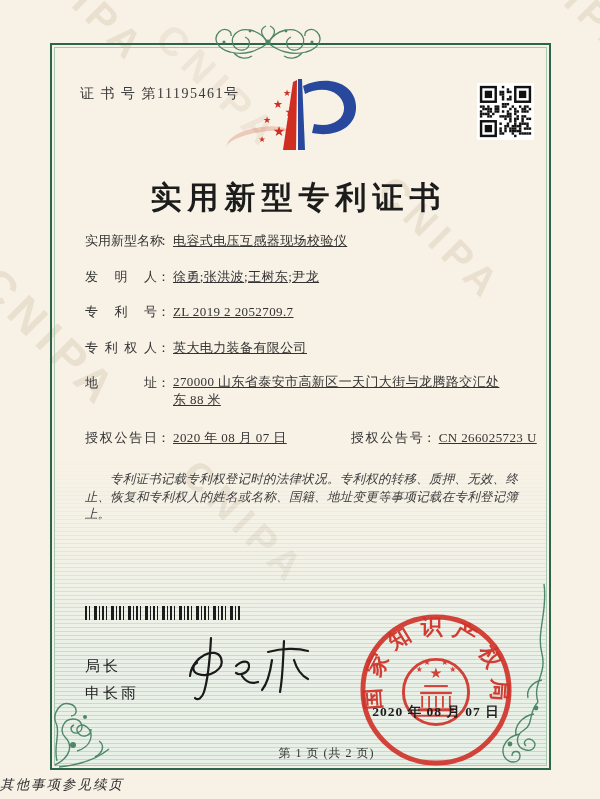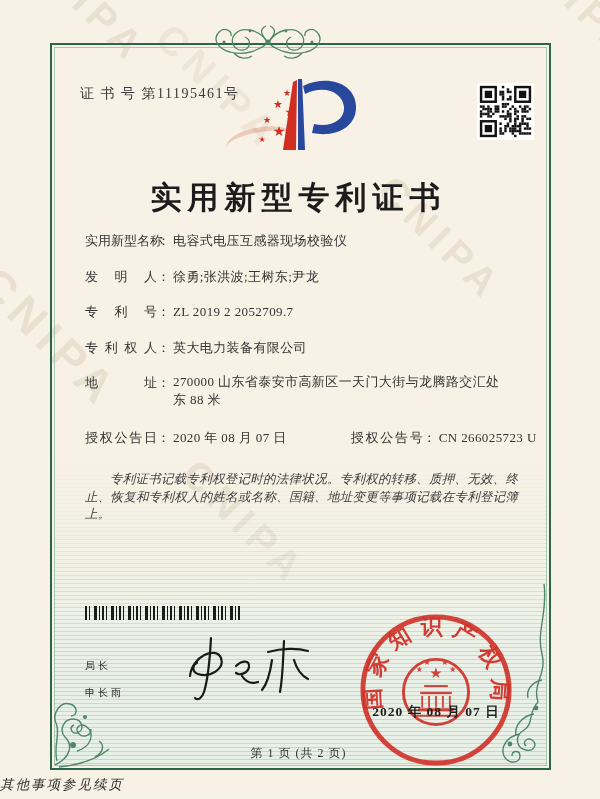--- a/index.html
+++ b/index.html
@@ -36,40 +36,40 @@
   .cert-no{position:absolute;left:80px;top:85px;font-size:14px;letter-spacing:1.5px;color:#3a3a3a;font-family:Liberation Serif, serif;}
   .logo{position:absolute;left:257px;top:76px;}
   .qr{position:absolute;left:477px;top:83px;width:57px;height:57px;}
   .title{position:absolute;left:50px;top:157px;width:497px;text-align:center;
          font-size:31px;font-weight:700;letter-spacing:6px;color:#1c1c1c;margin-top:20px;}
   
   .fields{position:absolute;left:85px;top:231px;width:440px;font-size:13px;color:#333;}
   .frow{line-height:20px;margin-bottom:15.5px;white-space:nowrap;}
   .frow-address{margin-bottom:19px;white-space:normal;}
   .flabel{display:inline-block;width:72px;text-align:justify;text-align-last:justify;vertical-align:top;}
-  .fvalue{margin-left:3px;letter-spacing:.4px;}
+  .fvalue{margin-left:3px;letter-spacing:.4px;text-decoration:underline;}
   .frow-address .fvalue{display:inline-block;width:330px;line-height:18px;vertical-align:top;}
   .pair2{margin-left:64px;}
   
   .paras{position:absolute;left:85px;top:471px;width:433px;}
   .paras p{margin:0;font-size:12.5px;line-height:17.6px;text-indent:2em;text-align:justify;
            font-style:italic;color:#3d3d3d;}
   
   .barcode{position:absolute;left:85px;top:606px;width:157px;height:14px;
       background:repeating-linear-gradient(90deg,
         #1b1b1b 0 2px,transparent 2px 4px,#1b1b1b 4px 5px,transparent 5px 9px,
         #1b1b1b 9px 12px,transparent 12px 14px,#1b1b1b 14px 15px,transparent 15px 17px);}
   .director{position:absolute;left:85px;top:652px;font-family:"Liberation Sans",sans-serif;
-      font-size:10px;color:#222;letter-spacing:3px;line-height:27px;}
+      font-size:15px;color:#222;letter-spacing:3px;line-height:27px;}
   .signature{position:absolute;left:180px;top:632px;}
   .seal-wrap{position:absolute;left:357px;top:611px;width:158px;height:158px;}
   .seal-date{position:absolute;left:0;top:92px;width:100%;text-align:center;
       font-size:13.5px;font-weight:600;color:#1d1d1d;letter-spacing:1px;}
   .page-num{position:absolute;left:50px;top:745px;width:497px;text-align:center;
-      font-size:12px;color:#333;letter-spacing:1px;}
+      font-size:12px;color:#333;letter-spacing:1px;padding-left:28px;}
   .continuation{position:absolute;left:0;top:776px;width:600px;text-align:left;
       font-size:13.5px;font-style:italic;color:#2f2f2f;letter-spacing:2px;}
 </style>
 </head>
 <body>
 
 <div class="paper">
 
   <div class="wm wm1">CNIPA</div>
   <div class="wm wm2">CNIPA</div>

